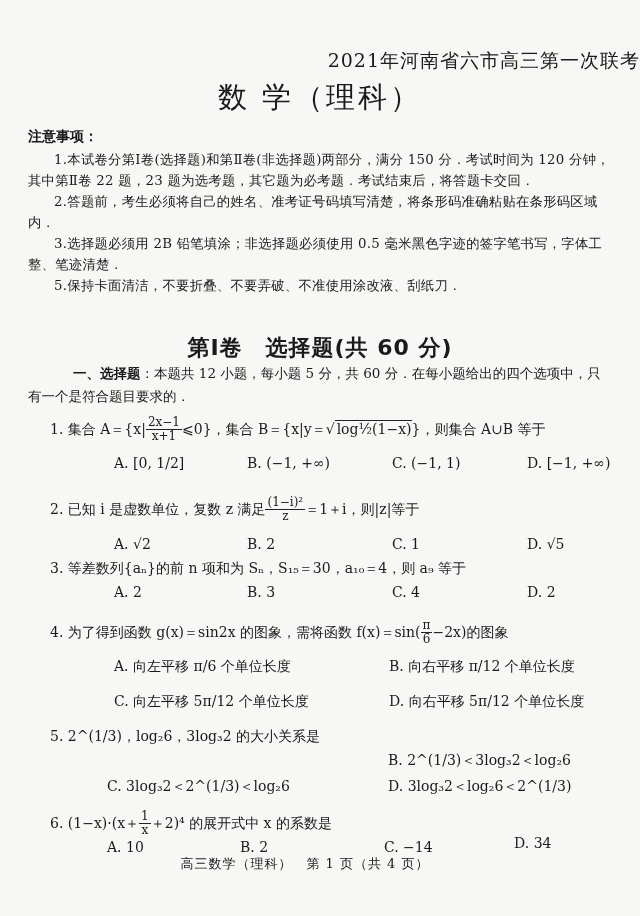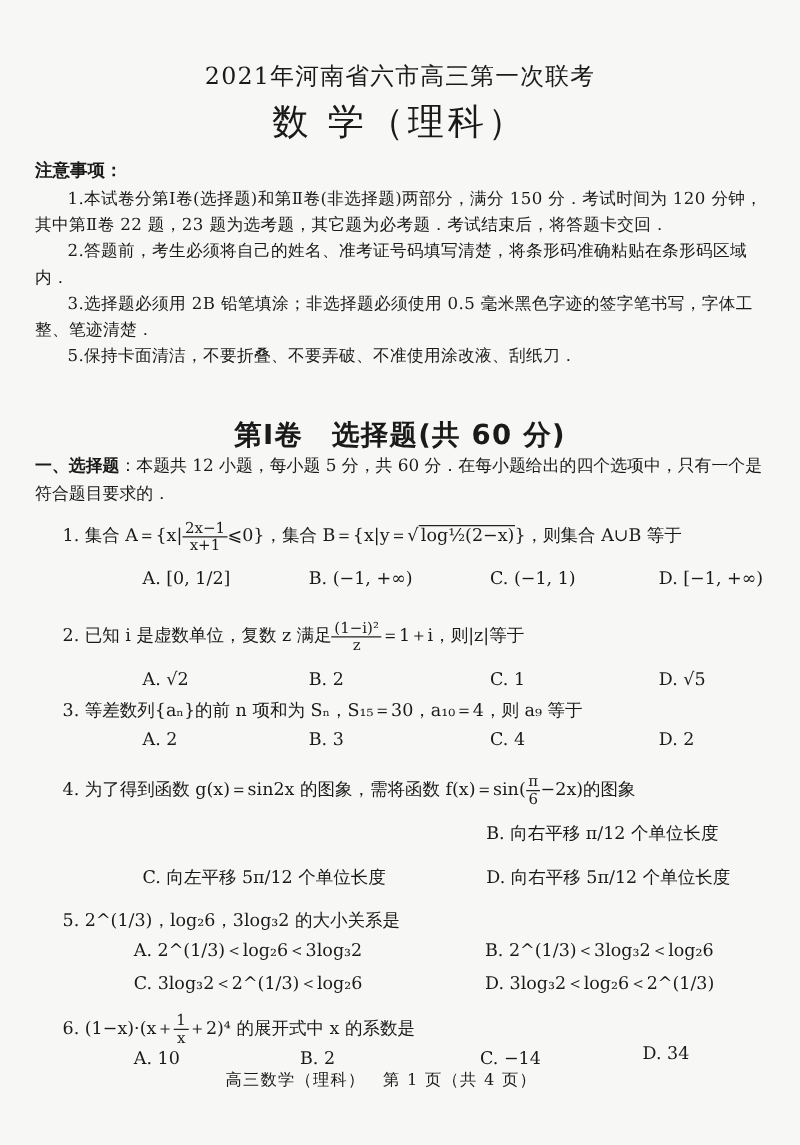--- a/index.html
+++ b/index.html
@@ -5,21 +5,21 @@
   html, body { margin: 0; padding: 0; }
   body {
     width: 640px; height: 916px; overflow: hidden;
     background: #f7f7f5;
     font-family: "DejaVu Serif", "Liberation Serif", serif;
     color: #1a1a1a;
     position: relative;
   }
   .page { position: absolute; left: 0; top: 0; width: 640px; height: 916px; }
   .title1 {
-    position: absolute; top: 48px; left: 0; width: 640px; text-align: center;
+    position: absolute; top: 48px; left: 0; width: 640px; text-align: right;
     font-size: 19px; letter-spacing: 1px;
   }
   .title2 {
     position: absolute; top: 78px; left: 0; width: 640px; text-align: center;
     font-size: 29px; letter-spacing: 3px;
   }
   .notes-head {
     position: absolute; top: 128px; left: 28px;
     font-family: "DejaVu Sans", "Liberation Sans", sans-serif;
     font-weight: bold; font-size: 14px;
@@ -31,21 +31,21 @@
   .notes p { margin: 0; text-indent: 26px; }
   .sec-title {
     position: absolute; top: 333px; left: 0; width: 640px; text-align: center;
     font-family: "DejaVu Sans", "Liberation Sans", sans-serif;
     font-weight: bold; font-size: 22px; letter-spacing: 1px;
   }
   .sec-intro {
     position: absolute; top: 362px; left: 28px; width: 584px;
     font-size: 13.5px; line-height: 22px;
   }
-  .sec-intro b { font-family: Liberation Sans, sans-serif; }
+  .sec-intro b { font-family: Liberation Sans, sans-serif; margin-left: 45px; }
   .q { position: absolute; left: 50px; font-size: 14px; white-space: nowrap; }
   .opt { position: absolute; font-size: 14px; white-space: nowrap; margin-left: 44px; }
   .frac { display: inline-block; vertical-align: middle; text-align: center; font-size: 12px; line-height: 13px; margin: 0 0; }
   .frac .n { display: block; border-bottom: 1px solid #222; padding: 0 2px; }
   .frac .d { display: block; padding: 0 2px; }
   .sqrt { border-top: 1px solid #222; padding-left: 2px; }
   .footer {
     position: absolute; top: 855px; left: 0; width: 610px; text-align: center;
     font-size: 13px; letter-spacing: 1px;
   }
@@ -64,21 +64,21 @@
     <p>2.答题前，考生必须将自己的姓名、准考证号码填写清楚，将条形码准确粘贴在条形码区域内．</p>
     <p>3.选择题必须用 2B 铅笔填涂；非选择题必须使用 0.5 毫米黑色字迹的签字笔书写，字体工整、笔迹清楚．</p>
     <p>5.保持卡面清洁，不要折叠、不要弄破、不准使用涂改液、刮纸刀．</p>
   </div>
 
   <div class="sec-title">第Ⅰ卷　选择题(共 60 分)</div>
   <div class="sec-intro"><b>一、选择题</b><span>：本题共 12 小题，每小题 5 分，共 60 分．在每小题给出的四个选项中，只有一个是符合题目要求的．</span></div>
 
   <div class="q" style="top:416px">
     <span>1.</span>
-    <span>集合 A＝{x|</span><span class="frac"><span class="n">2x−1</span><span class="d">x+1</span></span><span>⩽0}，集合 B＝{x|y＝√</span><span class="sqrt">log½(2−x)</span><span>}，则集合 A∪B 等于</span>
+    <span>集合 A＝{x|</span><span class="frac"><span class="n">2x−1</span><span class="d">x+1</span></span><span>⩽0}，集合 B＝{x|y＝√</span><span class="sqrt">log½(1−x)</span><span>}，则集合 A∪B 等于</span>
   </div>
   <div class="opt" style="top:455px;left:70px">A. [0, 1/2]</div>
   <div class="opt" style="top:455px;left:203px">B. (−1, +∞)</div>
   <div class="opt" style="top:455px;left:348px">C. (−1, 1)</div>
   <div class="opt" style="top:455px;left:483px">D. [−1, +∞)</div>
 
   <div class="q" style="top:496px">
     <span>2.</span>
     <span>已知 i 是虚数单位，复数 z 满足</span><span class="frac"><span class="n">(1−i)²</span><span class="d">z</span></span><span>＝1＋i，则|z|等于</span>
   </div>
@@ -93,29 +93,29 @@
   </div>
   <div class="opt" style="top:584px;left:70px">A. 2</div>
   <div class="opt" style="top:584px;left:203px">B. 3</div>
   <div class="opt" style="top:584px;left:348px">C. 4</div>
   <div class="opt" style="top:584px;left:483px">D. 2</div>
 
   <div class="q" style="top:619px">
     <span>4.</span>
     <span>为了得到函数 g(x)＝sin2x 的图象，需将函数 f(x)＝sin(</span><span class="frac"><span class="n">π</span><span class="d">6</span></span><span>−2x)的图象</span>
   </div>
+  <div class="opt" style="top:658px;left:70px">A. 向左平移 π/6 个单位长度</div>
   <div class="opt" style="top:658px;left:345px">B. 向右平移 π/12 个单位长度</div>
   <div class="opt" style="top:693px;left:70px">C. 向左平移 5π/12 个单位长度</div>
   <div class="opt" style="top:693px;left:345px">D. 向右平移 5π/12 个单位长度</div>
 
   <div class="q" style="top:728px">
     <span>5.</span>
     <span>2^(1/3)，log₂6，3log₃2 的大小关系是</span>
   </div>
-  <div class="opt" style="top:752px;left:63px">A. 2^(1/3)＜log₂6＜3log₃2</div>
   <div class="opt" style="top:752px;left:344px">B. 2^(1/3)＜3log₃2＜log₂6</div>
   <div class="opt" style="top:778px;left:63px">C. 3log₃2＜2^(1/3)＜log₂6</div>
   <div class="opt" style="top:778px;left:344px">D. 3log₃2＜log₂6＜2^(1/3)</div>
 
   <div class="q" style="top:810px">
     <span>6.</span>
     <span>(1−x)·(x＋</span><span class="frac"><span class="n">1</span><span class="d">x</span></span><span>＋2)⁴ 的展开式中 x 的系数是</span>
   </div>
   <div class="opt" style="top:839px;left:63px">A. 10</div>
   <div class="opt" style="top:839px;left:196px">B. 2</div>

